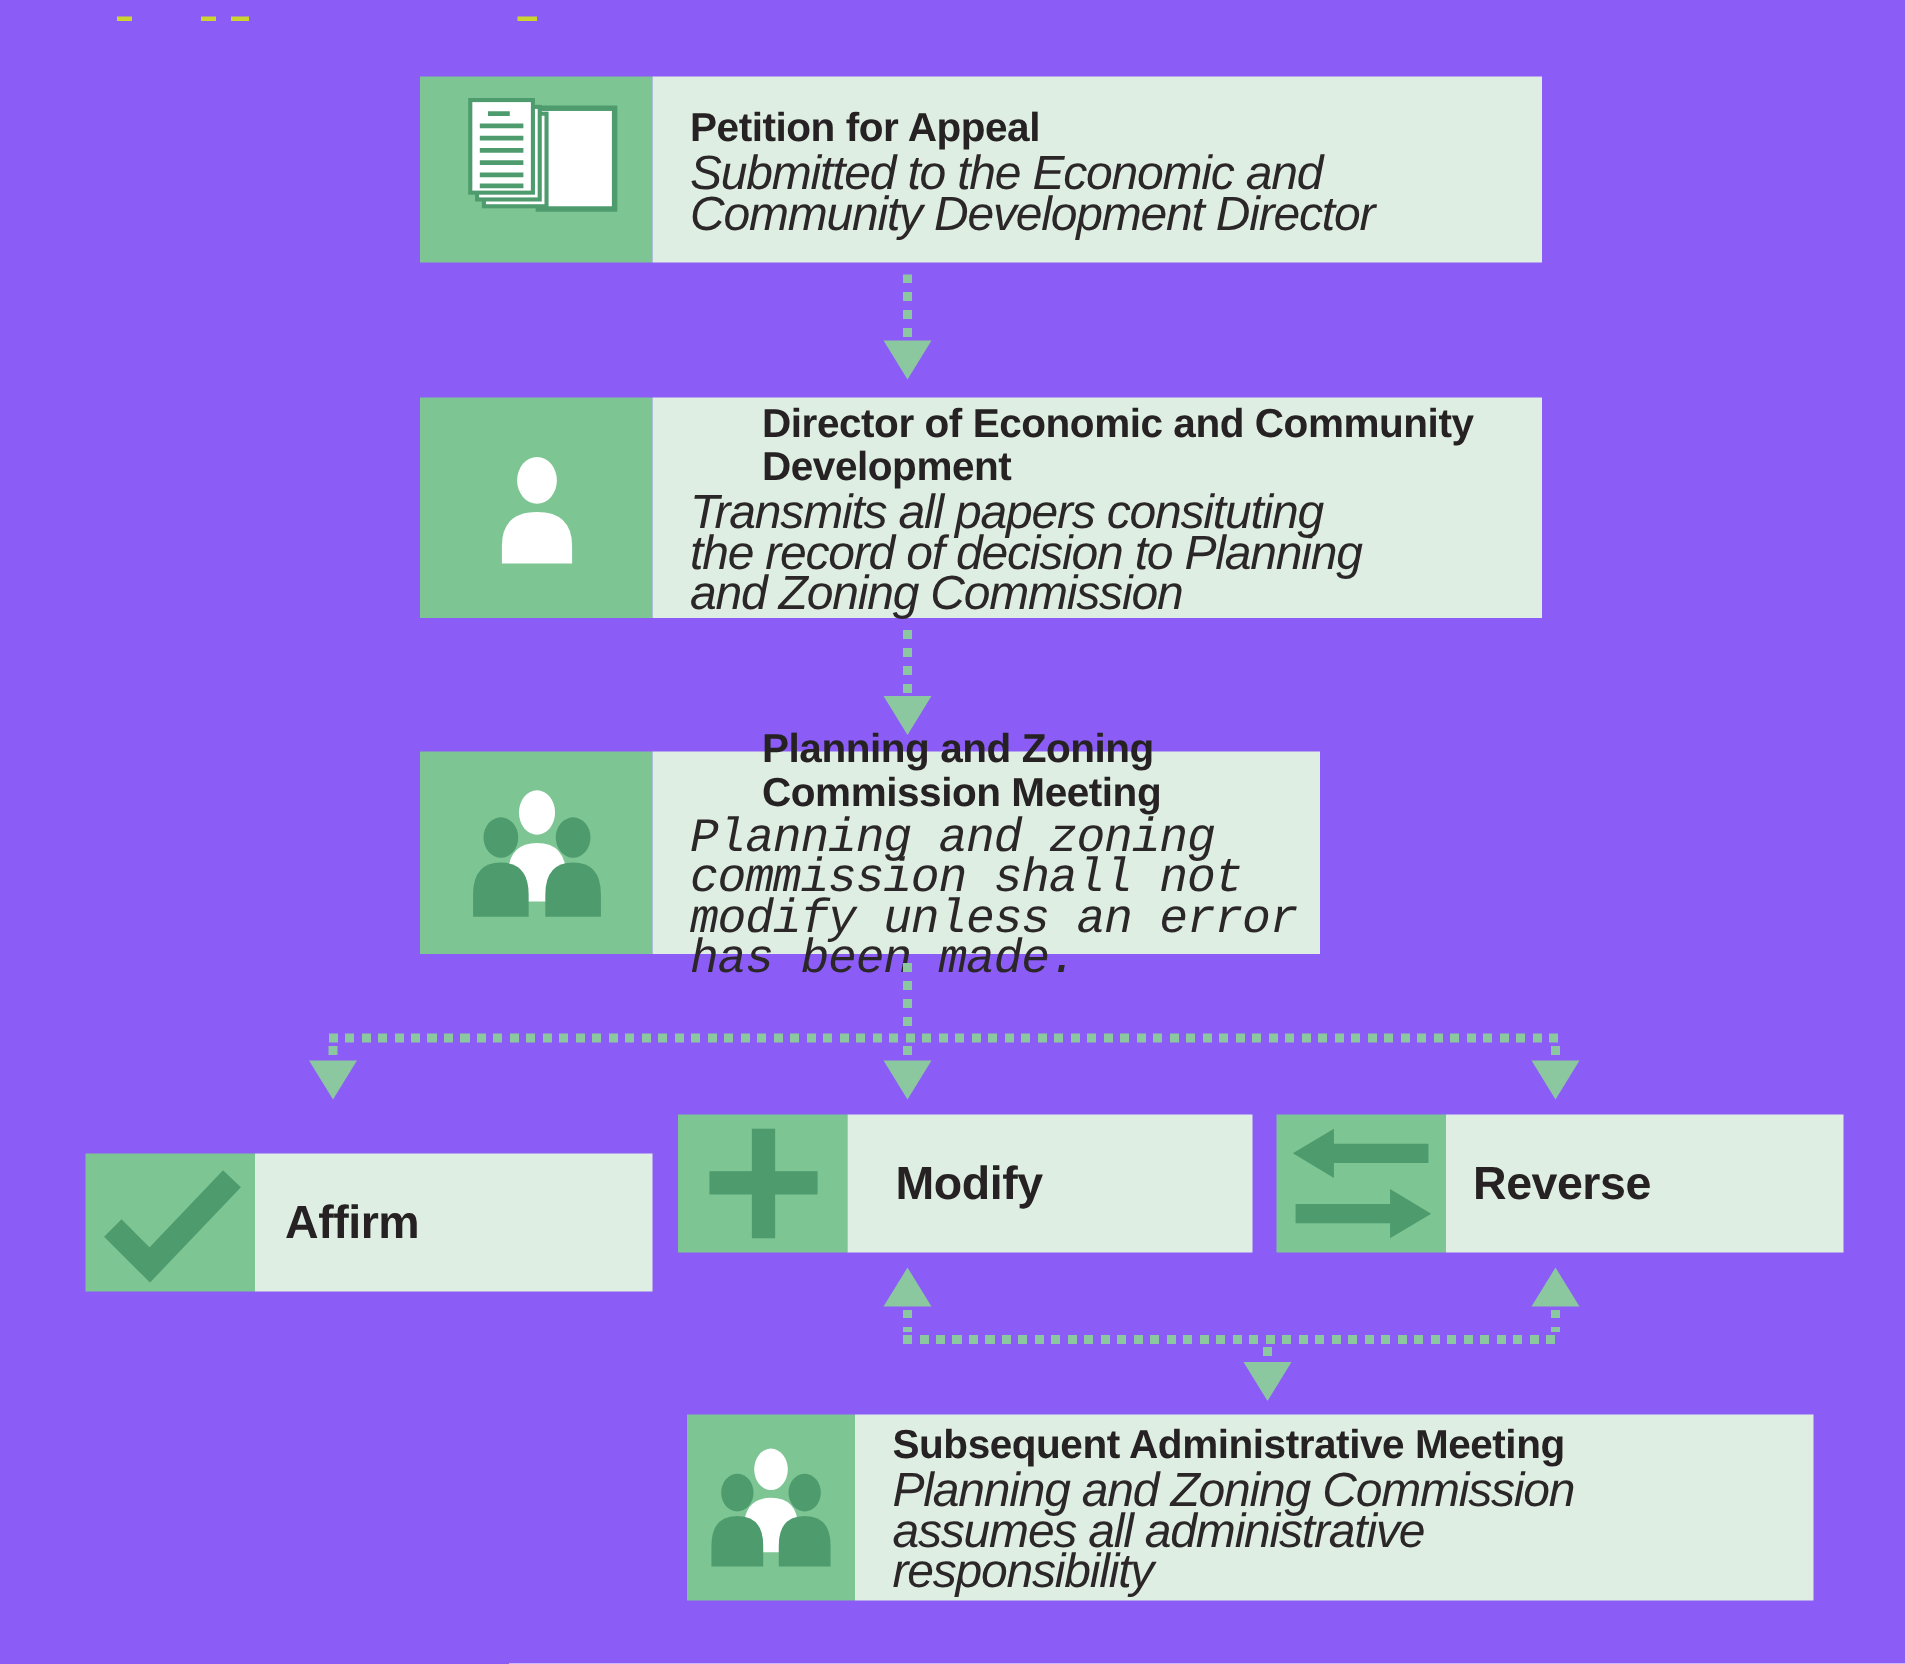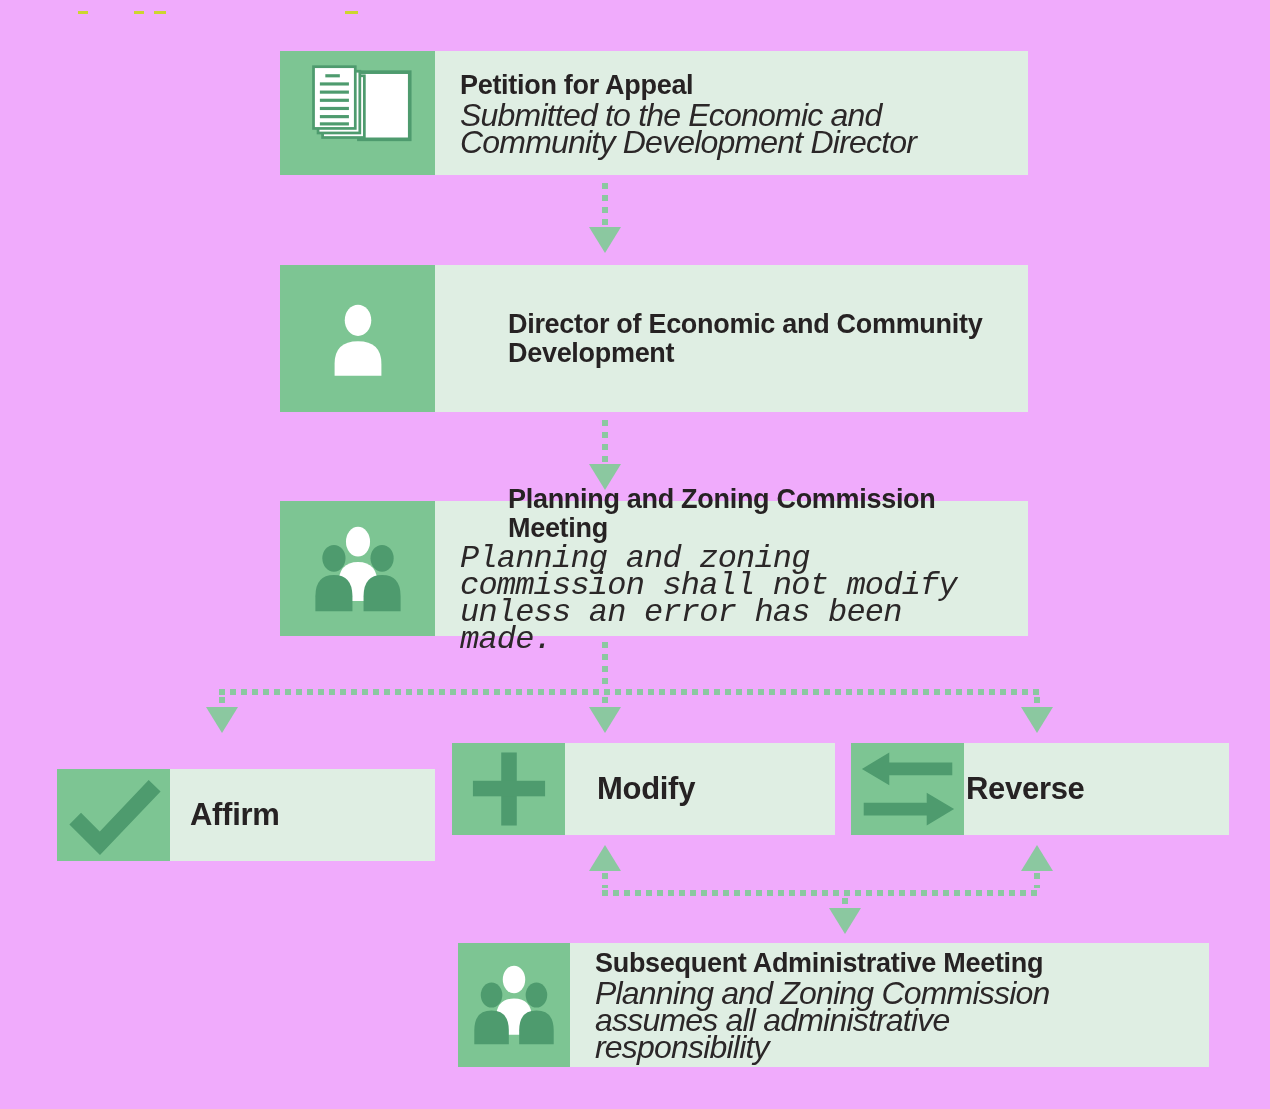--- a/index.html
+++ b/index.html
@@ -5,21 +5,21 @@
   :root{
     --box-green:#7dc593;
     --panel-green:#dfeee3;
     --glyph-green:#4e9b6e;
     --arrow-green:#8bc8a0;
     --text-dark:#262223;
     --yellow-dash:#ccd52f;
   }
   html,body{margin:0;padding:0;background:#ffffff;}
   .canvas{
-    position:relative;width:1270px;height:1109px;background:#f0abfc;overflow:hidden;
+    position:relative;width:1270px;height:1109px;background:#8b5cf6;overflow:hidden;
     font-family:"Liberation Sans", sans-serif;color:var(--text-dark);
   }
   
   .node{position:absolute;display:flex;}
   .iconbox{
     flex:0 0 auto;background:var(--box-green);
     display:flex;align-items:center;justify-content:center;
   }
   .panel{
     flex:1 1 auto;background:var(--panel-green);
@@ -96,27 +96,28 @@
     <div class="iconbox" style="width:155px">
       <span>
         <svg width="78" height="78" viewBox="0 0 100 100">
           <ellipse cx="50" cy="26" rx="17" ry="20" fill="#ffffff"></ellipse>
           <path d="M20,97 v-15 q0,-29 30,-29 q30,0 30,29 v15 z" fill="#ffffff"></path>
         </svg>
       </span>
     </div>
     <div class="panel">
       <div class="title t-narrow">Director of Economic and Community Development</div>
+      <div class="subtitle s-director">Transmits all papers consituting the record of decision to Planning and Zoning Commission</div>
     </div>
   </div>
 
   <div class="vdot" style="left:602px;top:420px;height:44px"></div>
   <div class="tri-down" style="left:589px;top:464px"></div>
 
-  <div class="node" style="left:280px;top:501px;width:748px;height:135px">
+  <div class="node" style="left:280px;top:501px;width:600px;height:135px">
     <div class="iconbox" style="width:155px">
       <span>
         <svg width="102" height="88" viewBox="0 0 110 95">
           <ellipse cx="55" cy="18" rx="13" ry="16" fill="#ffffff"></ellipse>
           <path d="M34,82 v-18 q0,-24 21,-24 q21,0 21,24 v18 z" fill="#ffffff"></path>
           <ellipse cx="29" cy="36" rx="12.5" ry="14.5" fill="var(--glyph-green)"></ellipse>
           <path d="M9,93 v-16 q0,-23 20,-23 q20,0 20,23 v16 z" fill="var(--glyph-green)"></path>
           <ellipse cx="81" cy="36" rx="12.5" ry="14.5" fill="var(--glyph-green)"></ellipse>
           <path d="M61,93 v-16 q0,-23 20,-23 q20,0 20,23 v16 z" fill="var(--glyph-green)"></path>
         </svg>
@@ -166,21 +167,21 @@
 
   <div class="node" style="left:851px;top:743px;width:378px;height:92px">
     <div class="iconbox" style="width:113px">
       <span>
         <svg width="104" height="84" viewBox="0 0 113 92">
           <polygon points="6,24 36,6 36,17 105,17 105,31 36,31 36,42" fill="var(--glyph-green)"></polygon>
           <polygon points="107,68 77,50 77,61 8,61 8,75 77,75 77,86" fill="var(--glyph-green)"></polygon>
         </svg>
       </span>
     </div>
-    <div class="panel" style="padding-left:2px">
+    <div class="panel" style="padding-left:18px">
       <div class="label">Reverse</div>
     </div>
   </div>
 
   <div class="tri-up" style="left:589px;top:845px"></div>
   <div class="vdot" style="left:602px;top:873px;height:15px"></div>
   <div class="tri-up" style="left:1021px;top:845px"></div>
   <div class="vdot" style="left:1034px;top:873px;height:15px"></div>
   <div class="hdot" style="left:602px;top:890px;width:438px"></div>
   <div class="vdot" style="left:842px;top:898px;height:9px"></div>

